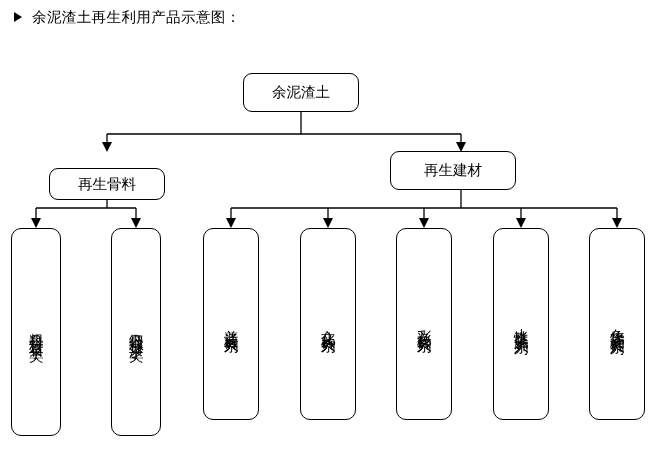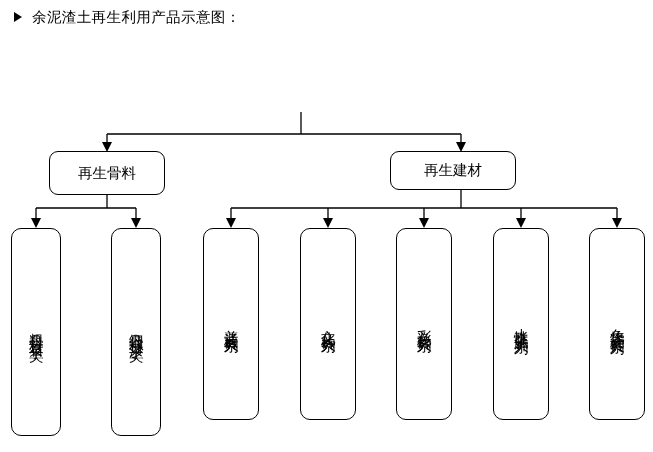--- a/index.html
+++ b/index.html
@@ -126,22 +126,25 @@
       <polygon points="136,228 131,218 141,218"></polygon>
 
       <polygon points="231,228 226,218 236,218"></polygon>
       <polygon points="328,228 323,218 333,218"></polygon>
       <polygon points="424,228 419,218 429,218"></polygon>
       <polygon points="521,228 516,218 526,218"></polygon>
       <polygon points="617,228 612,218 622,218"></polygon>
     </g>
   </svg>
 
+  <div class="node rounded" style="left:243px; top:73px; width:116px; height:39px;">
+    <span class="lbl">余泥渣土</span>
+  </div>
 
-  <div class="node rounded" style="left:49px; top:151px; width:116px; height:44px;">
+  <div class="node rounded" style="left:49px; top:168px; width:116px; height:32px;">
     <span class="lbl">再生骨料</span>
   </div>
 
   <div class="node rounded" style="left:390px; top:151px; width:126px; height:39px;">
     <span class="lbl">再生建材</span>
   </div>
 
   <div class="node leaf" style="left:11px; top:228px; width:50px; height:208px;">
     <span class="lbl">粗骨料（石子类）</span>
   </div>

